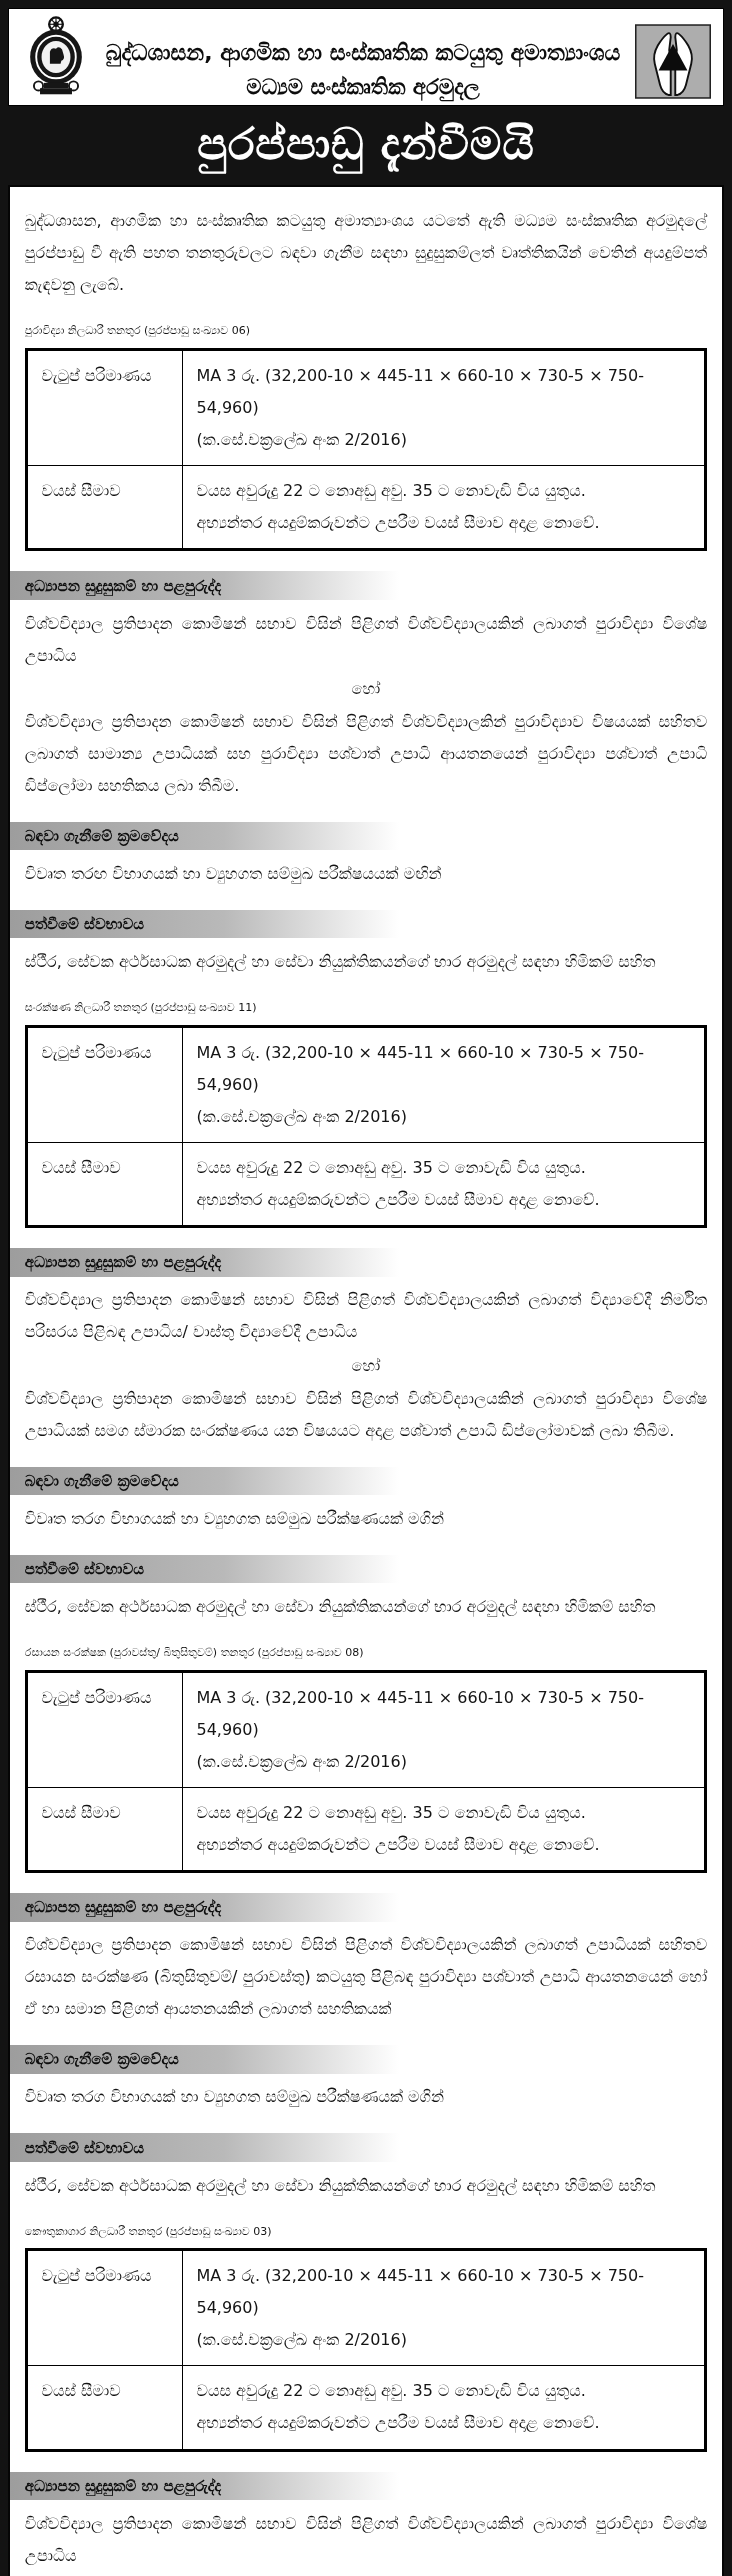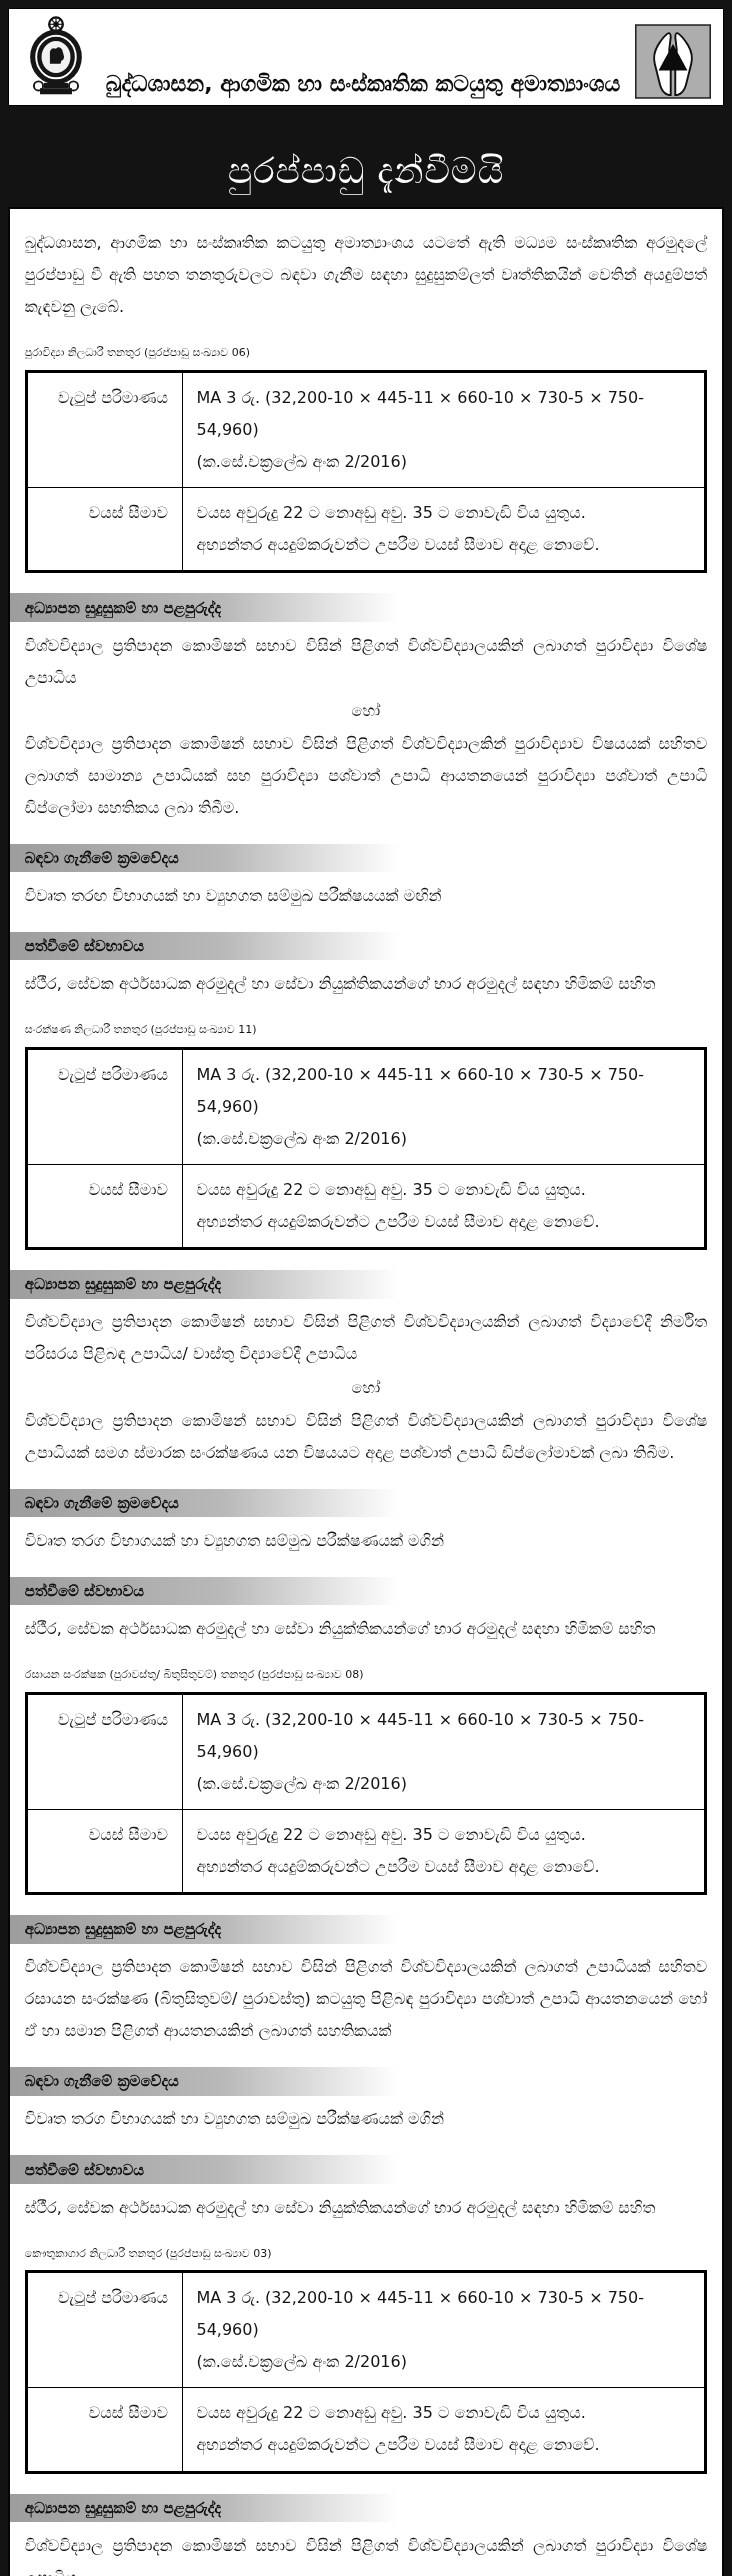--- a/index.html
+++ b/index.html
@@ -17,22 +17,22 @@
     display: flex; align-items: flex-end; gap: 13.7px;
     height: 98px; padding: 6.1px 12.2px;
   }
   .emblem { width: 70px; height: 84px; flex: none; }
   .header-text { flex: 1; text-align: center; font-weight: bold; color: #0d0d0d; }
   .ministry { font-size: 22px; line-height: 1.3; }
   .fund { font-size: 21.3px; margin-top: 6.1px; }
   .ccf-logo { width: 76px; height: 75px; flex: none; }
 
   .banner {
-    color: #ffffff; font-weight: normal; font-size: 36px;
-    text-align: center; padding: 12.2px 0 15.2px 0; letter-spacing: 0.8px; margin-top: 32px;
+    color: #ffffff; font-weight: bold; font-size: 44px;
+    text-align: center; padding: 12.2px 0 15.2px 0; letter-spacing: 0.8px;
   }
 
   
   .content-box {
     background: #ffffff; border: 2.3px solid #050505;
     padding: 10.7px 15.2px 23px 15.2px;
   }
   p.body {
     font-size: 16px; line-height: 2.0; margin: 7.6px 0;
     text-align: justify;
@@ -40,21 +40,21 @@
   .pos-title { font-size: 11px; font-weight: normal; margin: 23px 0 10.7px 0; }
 
   table.info {
     width: 100%; border-collapse: collapse;
     border: 3px solid #000; margin: 6.1px 0 15.2px 0;
   }
   table.info td {
     border: 1.5px solid #000; padding: 9.1px 13.7px;
     font-size: 16px; line-height: 2.0; vertical-align: top;
   }
-  td.lbl { width: 156px; text-align: right; }
+  td.lbl { width: 156px; }
   .val-bold, .b { font-weight: normal; }
 
   .bar {
     width: 57%;
     background: linear-gradient(90deg, #9d9d9d 0%, #b9b9b9 55%, rgba(201,201,201,0) 100%);
     font-weight: bold; font-size: 15px; color: #0d0d0d;
     padding: 5.3px 9.1px 5.3px 15.2px;
     margin: 20px 0 7.6px -15.2px;
   }
   .or { text-align: center; font-size: 16px; margin: 3px 0; }
@@ -78,20 +78,21 @@
       <ellipse cx="46" cy="55" rx="26" ry="28" fill="none" stroke="#fff" stroke-width="2.5"></ellipse>
       <ellipse cx="46" cy="55" rx="19" ry="21" fill="#f2f2f2"></ellipse>
       <path d="M38 64 L38 48 Q40 42 46 44 Q50 40 54 45 L56 52 Q58 58 53 60 L52 64 Z" fill="#161616"></path>
       <rect x="30" y="89" width="32" height="7" fill="#161616"></rect>
       <rect x="25" y="96" width="42" height="8" fill="#161616"></rect>
       <circle cx="23" cy="93" r="6" fill="none" stroke="#161616" stroke-width="2.5"></circle>
       <circle cx="69" cy="93" r="6" fill="none" stroke="#161616" stroke-width="2.5"></circle>
     </svg>
     <div class="header-text">
       <div class="ministry">බුද්ධශාසන, ආගමික හා සංස්කෘතික කටයුතු අමාත්‍යාංශය</div>
+      <div class="fund">මධ්‍යම සංස්කෘතික අරමුදල</div>
     </div>
     <svg class="ccf-logo" viewBox="0 0 100 98" aria-hidden="true">
       <rect x="1" y="1" width="98" height="96" fill="#adadad" stroke="#222" stroke-width="2"></rect>
       <path d="M44 93 Q36 91 33 80 L26 52 Q23 40 30 28 Q36 18 42 13 Q47 9 47 17 L45 34 L47 44 L47 93 Z" fill="#fff" stroke="#111" stroke-width="2.5"></path>
       <path d="M56 93 Q64 91 67 80 L74 52 Q77 40 70 28 Q64 18 58 13 Q53 9 53 17 L55 34 L53 44 L53 93 Z" fill="#fff" stroke="#111" stroke-width="2.5"></path>
       <polygon points="50,26 31,61 69,61" fill="#0c0c0c"></polygon>
     </svg>
   </div>
 
   <div class="banner">පුරප්පාඩු දැන්වීමයි</div>

